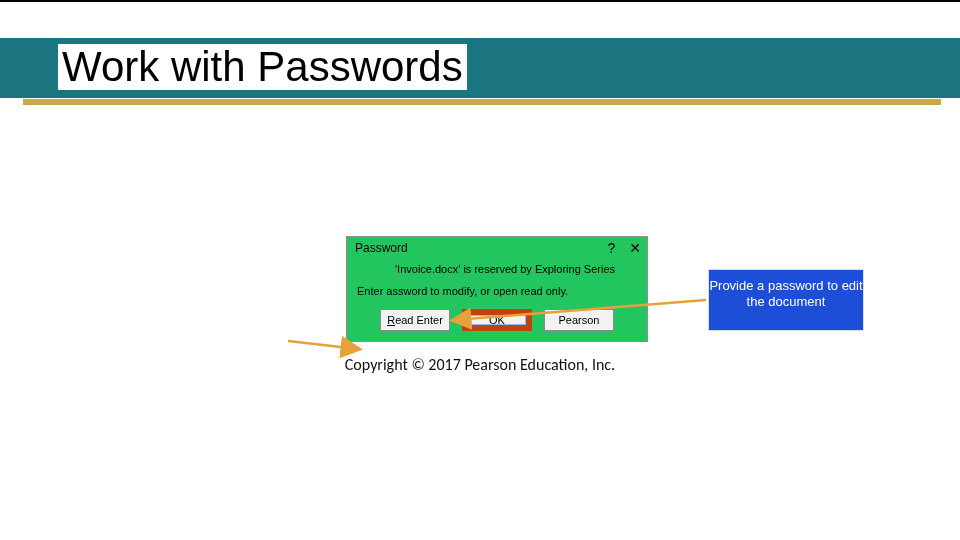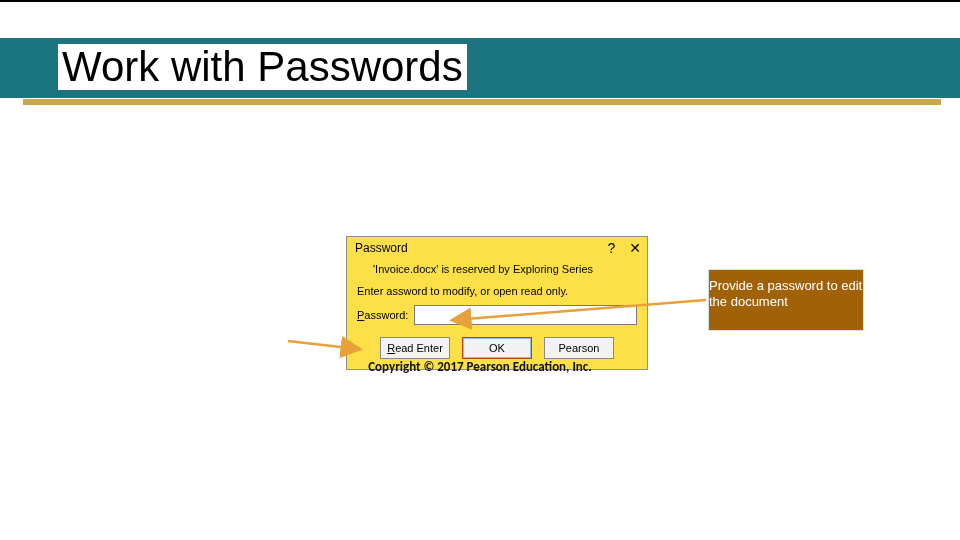--- a/index.html
+++ b/index.html
@@ -53,21 +53,21 @@
     background: #000;
   }
 
   
   .dialog {
     position: absolute;
     left: 346px;
     top: 236px;
     width: 302px;
     border: 1px solid #8f8f8f;
-    background: #fde047;
+    background: #22c55e;
     font-family: "Segoe UI", Arial, sans-serif;
     color: #000;
   }
   .dlg-titlebar {
     display: flex;
     align-items: center;
     justify-content: space-between;
     padding: 4px 6px 2px 8px;
     font-size: 12px;
   }
@@ -75,21 +75,21 @@
   .dlg-icons { display: flex; gap: 14px; align-items: center; }
   .dlg-help, .dlg-close {
     font-size: 14px;
     line-height: 1;
     font-family: Arial, sans-serif;
   }
   .dlg-body {
     padding: 4px 10px 10px 10px;
     font-size: 11px;
   }
-  .dlg-reserved { margin: 2px 0 10px 16px; }
+  .dlg-reserved { margin: 2px 0 10px 16px; text-align: center; }
   .dlg-instr { margin: 0 0 8px 0; }
   .dlg-pwrow {
     display: flex;
     align-items: center;
     gap: 6px;
   }
   .pw-label { font-size: 11px; }
   .pw-label u { text-decoration: underline; }
   .pw-input {
     flex: 1;
@@ -110,30 +110,31 @@
     height: 22px;
     border: 1px solid #8a8a8a;
     background: #f2f2f2;
     font-size: 11px;
     display: flex;
     align-items: center;
     justify-content: center;
     cursor: default;
   }
   .dlg-btn.ok {
-    border: 1px solid #c2410c;
+    border: 6px solid #c2410c;
     box-shadow: 0 0 0 1px #8fbbf0 inset;
   }
 
   
   .callout {
     position: absolute;
-    background: #a16207;
+    background: #1d4ed8;
     color: #ffffff;
     font-size: 13px;
+    text-align: center;
     border: 1px solid #cfe2e5;
     padding: 8px 0;
     line-height: 1.2;
   }
   .callout.left {
     left: 146px;
     top: 310px;
     width: 140px;
     height: 62px;
   }
@@ -143,22 +144,22 @@
     width: 156px;
     height: 62px;
   }
 
   .footer {
     position: absolute;
     left: 0;
     bottom: 18px;
     width: 100%;
     text-align: center;
-    font-size: 13px;
-    font-weight: 700;
+    font-size: 16px;
+    font-weight: 400;
     color: #111;
     font-family: "Calibri", "Segoe UI", Arial, sans-serif;
   }
 
   .arrows {
     position: absolute;
     left: 0;
     top: 0;
     width: 960px;
     height: 540px;
@@ -178,24 +179,20 @@
     <div class="dlg-titlebar">
       <span class="dlg-title">Password</span>
       <span class="dlg-icons">
         <span class="dlg-help">?</span>
         <span class="dlg-close">✕</span>
       </span>
     </div>
     <div class="dlg-body">
       <div class="dlg-reserved">'Invoice.docx' is reserved by Exploring Series</div>
       <div class="dlg-instr">Enter assword to modify, or open read only.</div>
-      <div class="dlg-pwrow">
-        <span class="pw-label"><u>P</u><span>assword:</span></span>
-        <input class="pw-input" type="password" value="" style="">
-      </div>
       <div class="dlg-buttons">
         <div class="dlg-btn">
             <u>R</u>
             <span>ead Enter</span>
           </div>
         <div class="dlg-btn ok">OK</div>
         <div class="dlg-btn">Pearson</div>
       </div>
     </div>
   </div>

